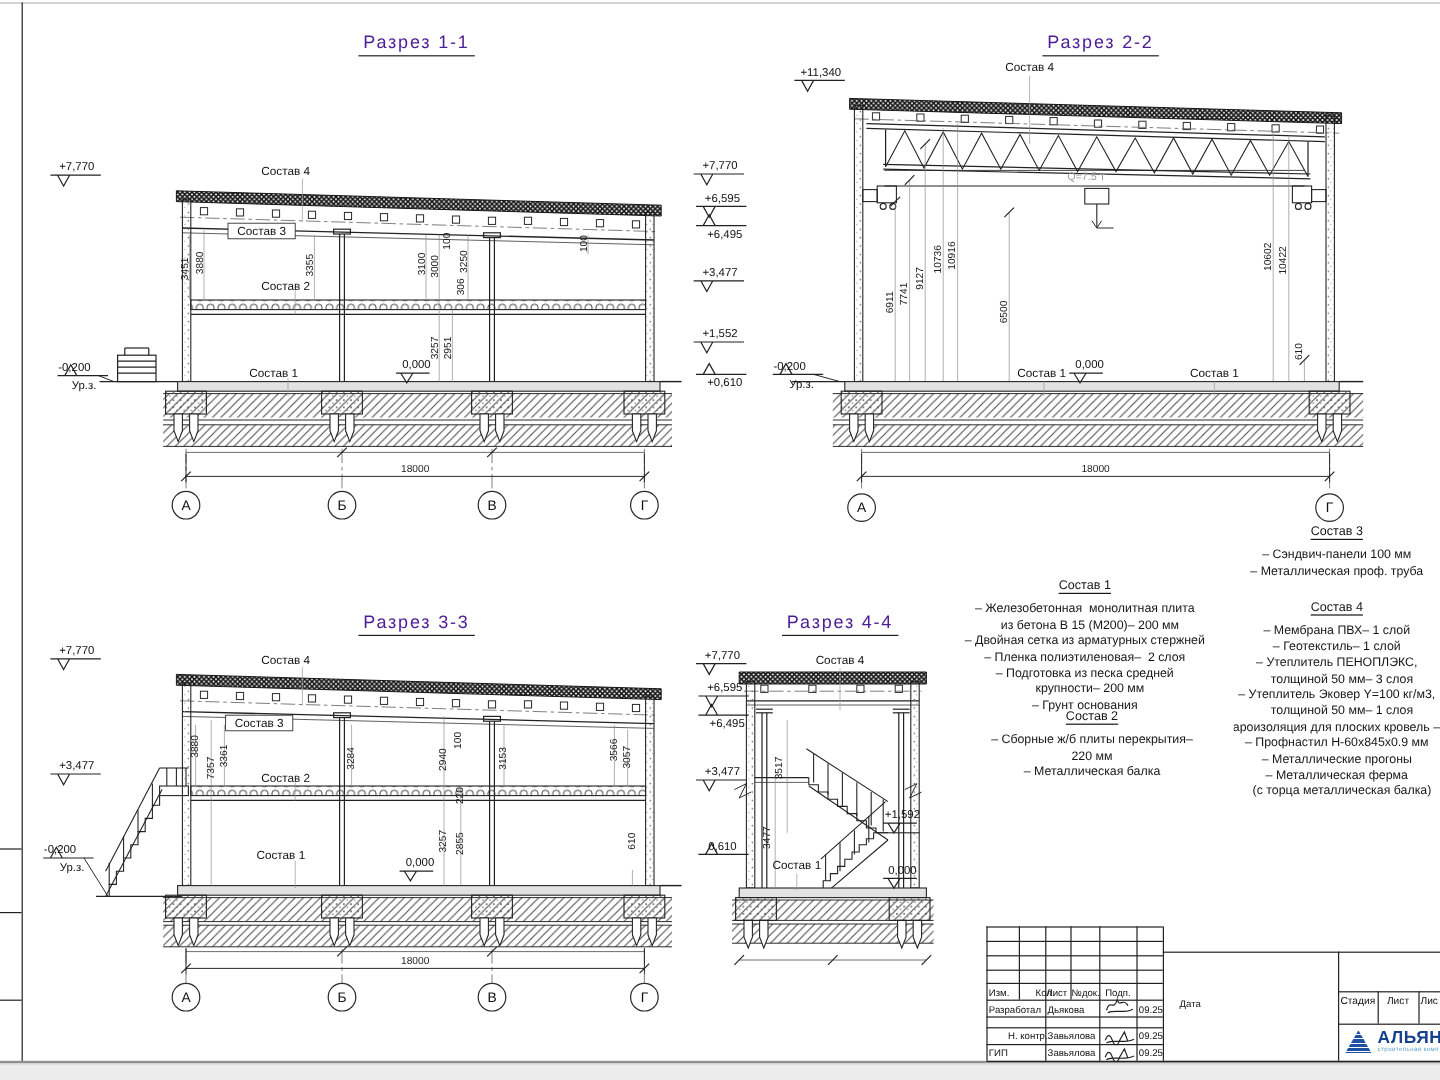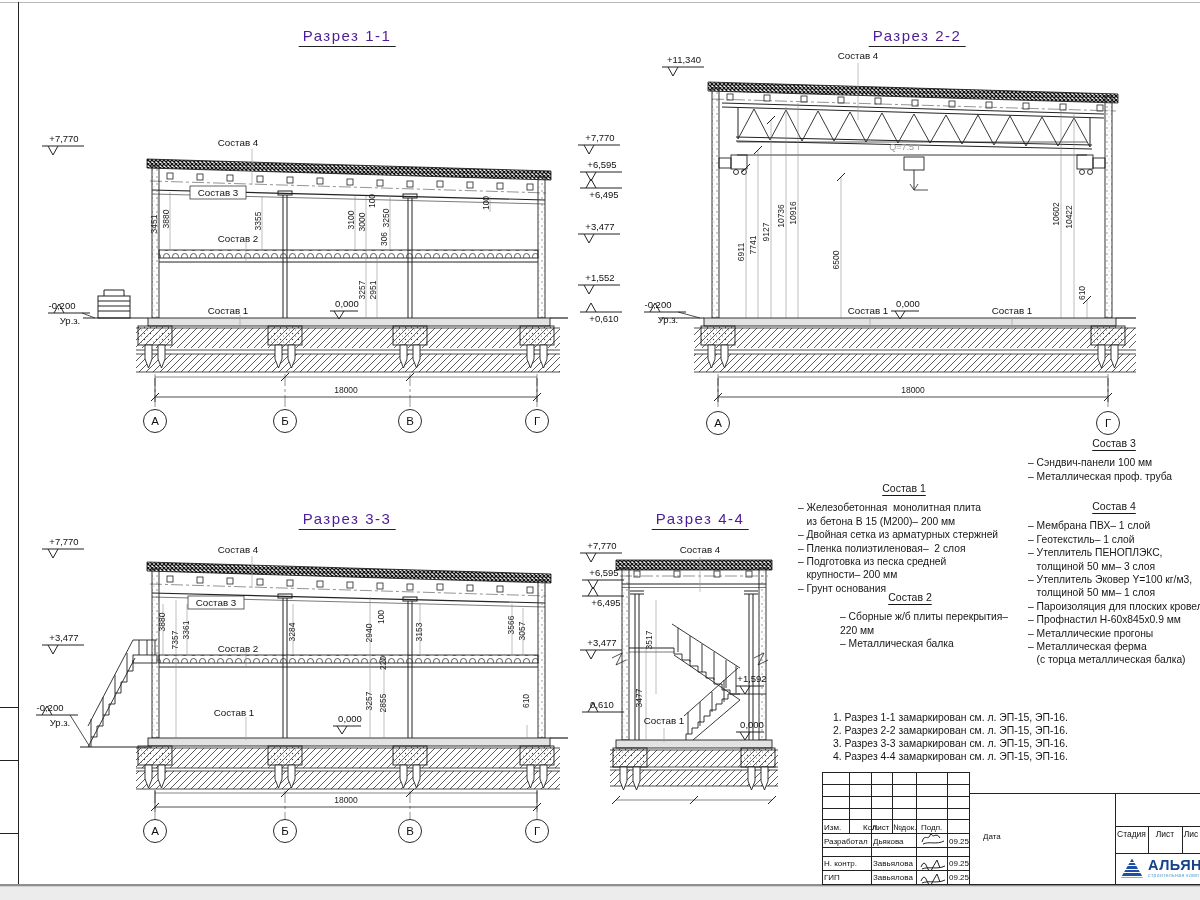--- a/index.html
+++ b/index.html
@@ -8,21 +8,21 @@
   svg text{font-family:"Liberation Sans",sans-serif;}
   .dt{font-size:8.5px;fill:#1c1c1c;text-anchor:middle;}
   .lt{font-size:9.8px;fill:#111;text-anchor:middle;}
   .et{font-size:9.5px;fill:#111;text-anchor:middle;}
   .at{font-size:11.5px;fill:#111;text-anchor:middle;}
   .gt{font-size:9px;fill:#9a9a9a;text-anchor:middle;}
   .stitle{position:absolute;transform:translateX(-50%);font-size:15px;letter-spacing:1.5px;
           color:#4c1d95;border-bottom:1.3px solid #222;padding:0 4px 2px 4px;white-space:nowrap;}
   .legend{position:absolute;font-size:10.3px;line-height:13.4px;color:#161616;}
   .legend .ltitle{text-align:center;text-decoration:underline;text-underline-offset:3px;margin-bottom:6px;font-size:10.5px;}
-  .legend .li{display:flex;justify-content:flex-start;white-space:pre;}
+  .legend .li{display:flex;justify-content:center;white-space:pre;}
   .notes{position:absolute;font-size:10.4px;line-height:13px;color:#161616;white-space:nowrap;}
   .hl{position:absolute;background:#222;height:1px;}
   .vl{position:absolute;background:#222;width:1px;}
   .tbx{position:absolute;font-size:8px;color:#111;white-space:nowrap;}
   .edge{position:absolute;background:#b9b9b9;}
   .logo-tri{width:22px;height:19px;background:repeating-linear-gradient(#1e4fa3 0 2.6px,#fff 2.6px 3.6px);
             -webkit-clip-path:polygon(50% 0,0 100%,100% 100%);clip-path:polygon(50% 0,0 100%,100% 100%);}
   .logo-name{font-size:14.5px;font-weight:bold;color:#16418c;letter-spacing:.5px;line-height:14px;}
   .logo-sub{font-size:5px;color:#58a0d0;letter-spacing:.4px;}
 </style>
@@ -593,26 +593,20 @@
     <div class="li"><span>   толщиной 50 мм</span><span>– 3 слоя</span></div>
     <div class="li"><span>– Утеплитель Эковер Y=100 кг/м3,</span><span></span></div>
     <div class="li"><span>   толщиной 50 мм</span><span>– 1 слоя</span></div>
     <div class="li"><span>– Пароизоляция для плоских кровель – 1 с</span></div>
     <div class="li"><span>– Профнастил Н-60х845х0.9 мм</span></div>
     <div class="li"><span>– Металлические прогоны</span></div>
     <div class="li"><span>– Металлическая ферма</span></div>
     <div class="li"><span>   (с торца металлическая балка)</span></div>
   </div>
 
-  <div class="notes" style="left:833px;top:711px;">
-    <div>1. Разрез 1-1 замаркирован см. л. ЭП-15, ЭП-16.</div>
-    <div>2. Разрез 2-2 замаркирован см. л. ЭП-15, ЭП-16.</div>
-    <div>3. Разрез 3-3 замаркирован см. л. ЭП-15, ЭП-16.</div>
-    <div>4. Разрез 4-4 замаркирован см. л. ЭП-15, ЭП-16.</div>
-  </div>
 
   <div style="position:absolute;left:822px;top:772px;width:312px;height:113px;">
 
     <div class="hl" style="left:0;top:0;width:147px;"></div>
     <div class="hl" style="left:0;top:12px;width:147px;"></div>
     <div class="hl" style="left:0;top:24px;width:147px;"></div>
     <div class="hl" style="left:0;top:36px;width:147px;"></div>
     <div class="hl" style="left:0;top:47px;width:147px;"></div>
     <div class="hl" style="left:0;top:61px;width:147px;"></div>
     <div class="hl" style="left:0;top:75px;width:147px;"></div>
@@ -638,21 +632,21 @@
     <div class="tbx" style="left:2px;top:51px;">Изм.</div>
     <div class="tbx" style="left:29px;top:51px;padding-left:12px;">Кол.</div>
     <div class="tbx" style="left:50px;top:51px;">Лист</div>
     <div class="tbx" style="left:71px;top:51px;">№док.</div>
     <div class="tbx" style="left:99px;top:51px;">Подп.</div>
     <div class="tbx" style="left:127px;top:60px;padding-left:34px;">Дата</div>
 
     <div class="tbx" style="left:2px;top:65px;">Разработал</div>
     <div class="tbx" style="left:51px;top:65px;">Дьякова</div>
     <div class="tbx" style="left:127px;top:65px;">09.25</div>
-    <div class="tbx" style="left:2px;top:87px;">Н. контр.</div>
+    <div class="tbx" style="left:18px;top:87px;">Н. контр.</div>
     <div class="tbx" style="left:51px;top:87px;">Завьялова</div>
     <div class="tbx" style="left:127px;top:87px;">09.25</div>
     <div class="tbx" style="left:2px;top:101px;">ГИП</div>
     <div class="tbx" style="left:51px;top:101px;">Завьялова</div>
     <div class="tbx" style="left:127px;top:101px;">09.25</div>
 
     <svg width="28" height="18" style="position:absolute;left:97px;top:56px;">
       <path d="M3,14 C6,4 9,15 12,5 C14,12 17,3 21,10 M4,16 C10,13 18,17 25,13" stroke="#222" stroke-width="1" fill="none"></path>
     </svg>
     <svg width="28" height="14" style="position:absolute;left:97px;top:85px;">

